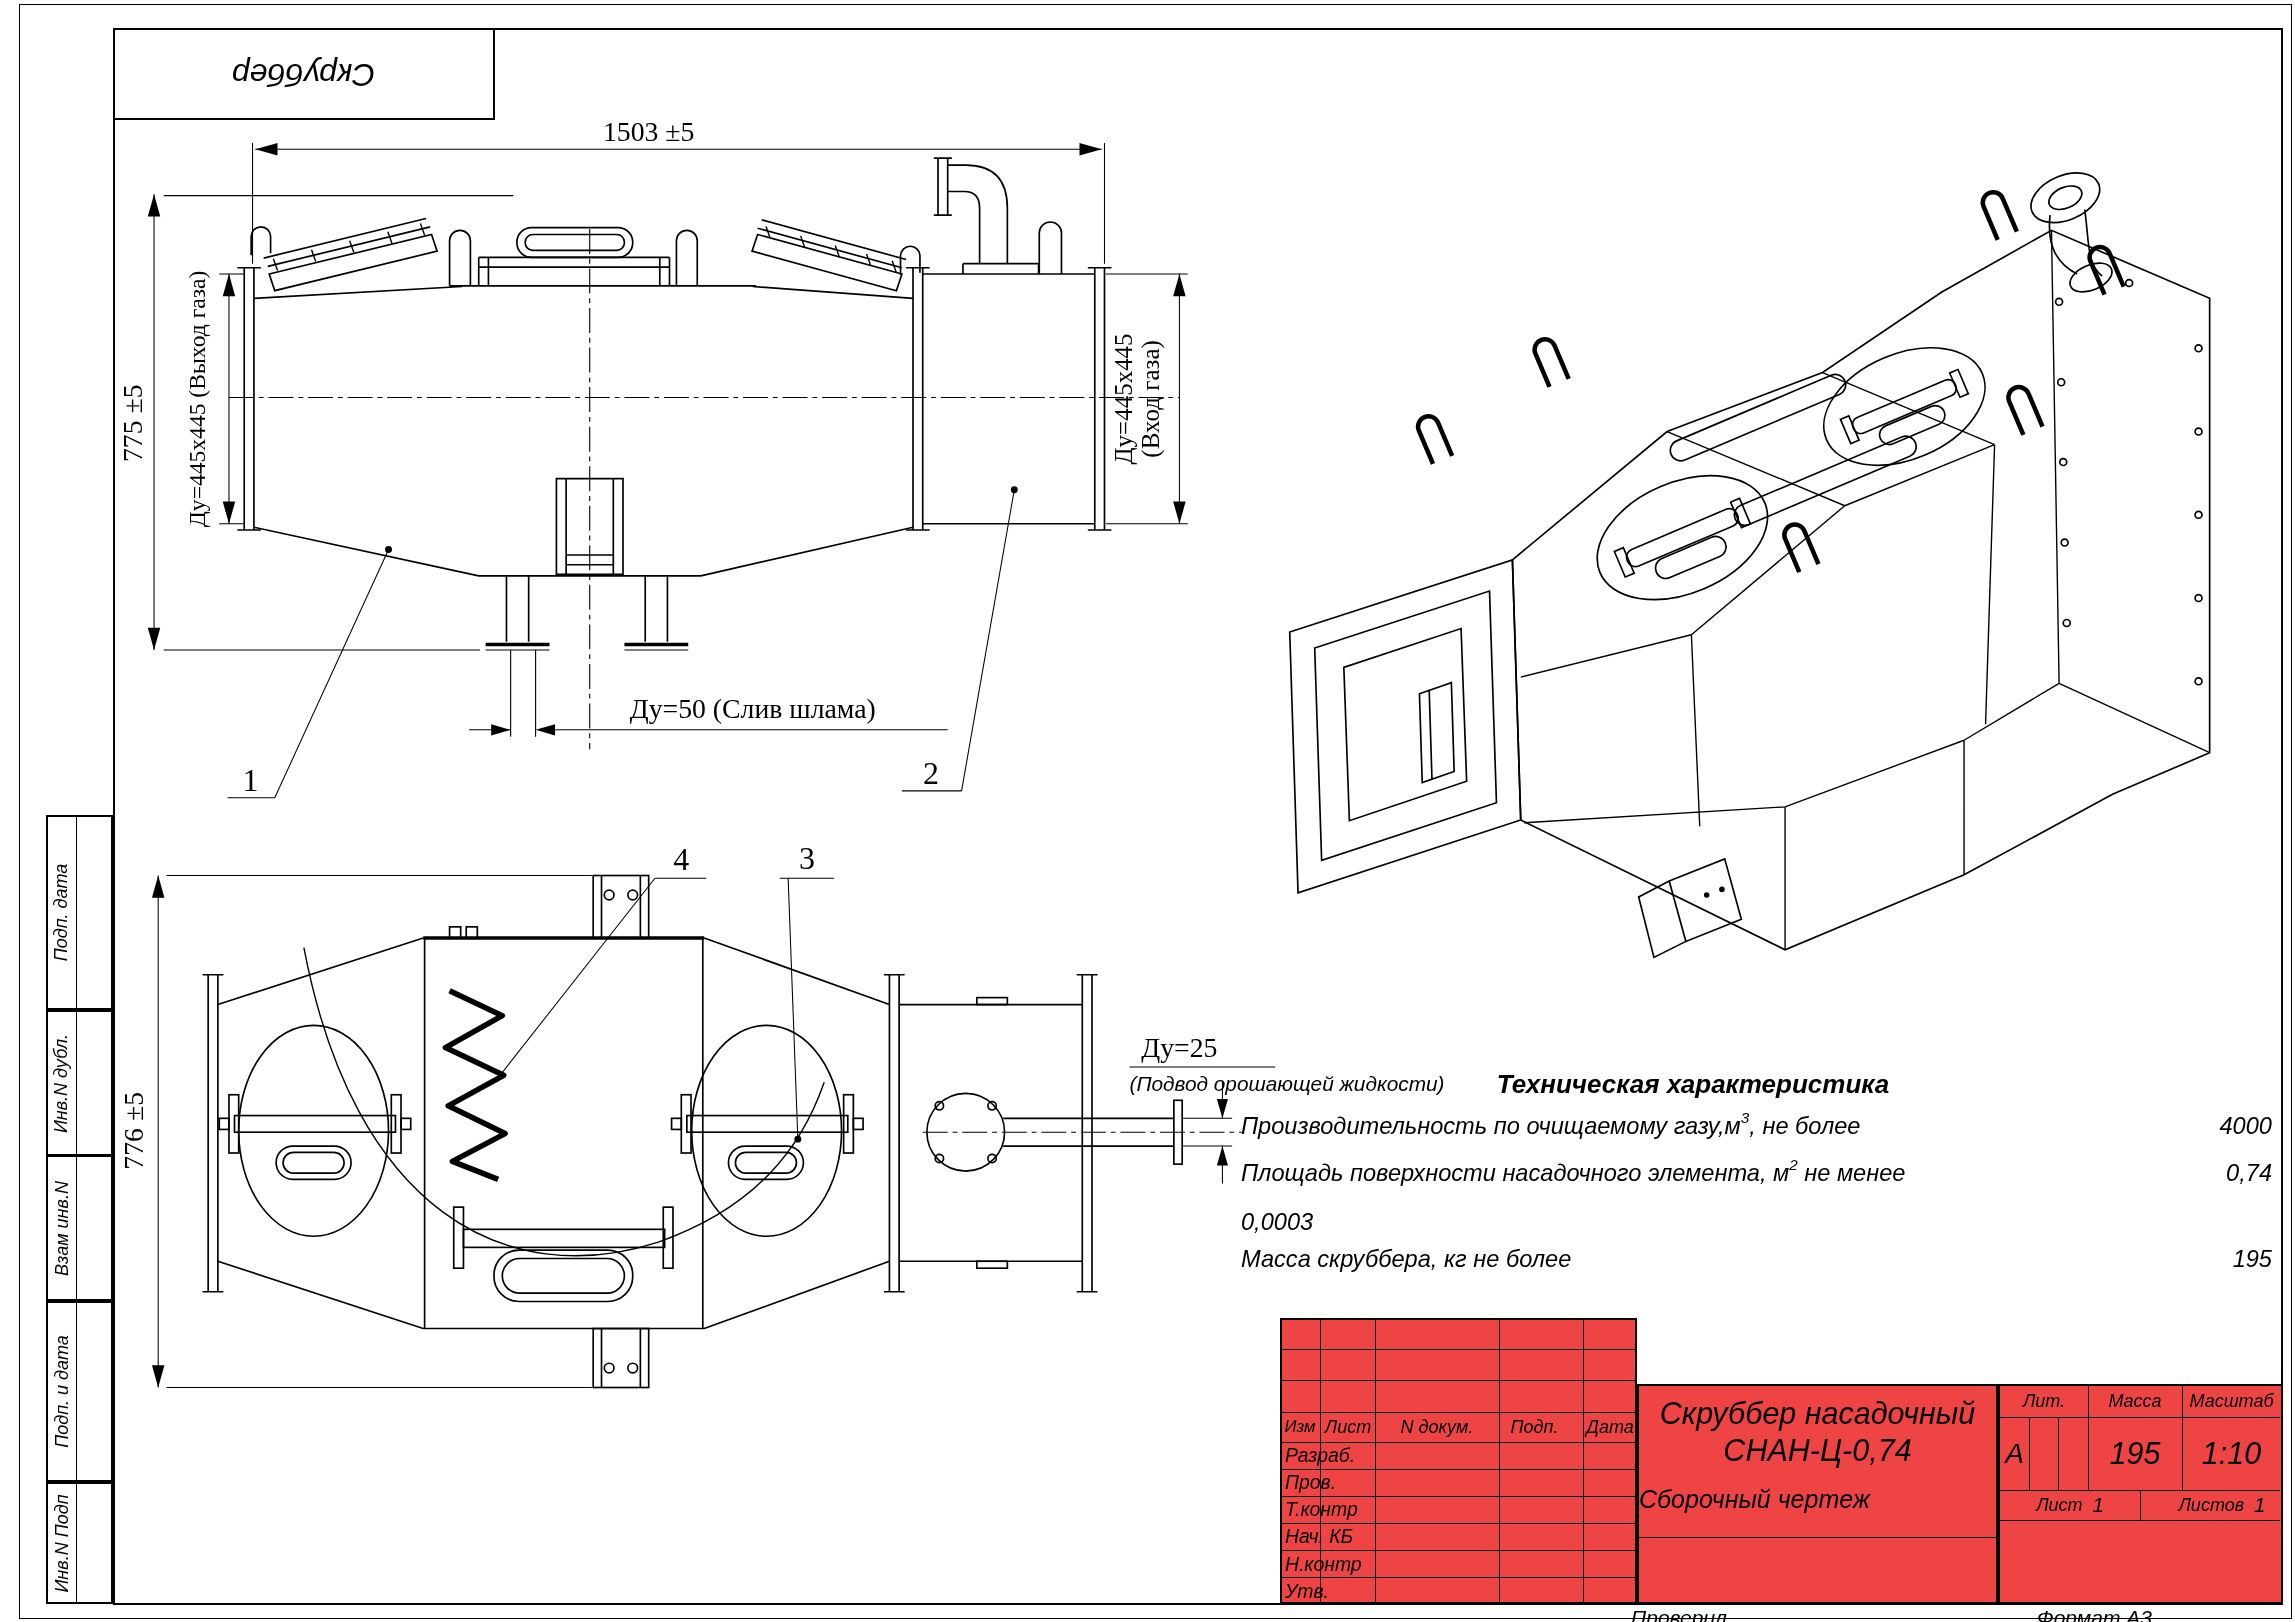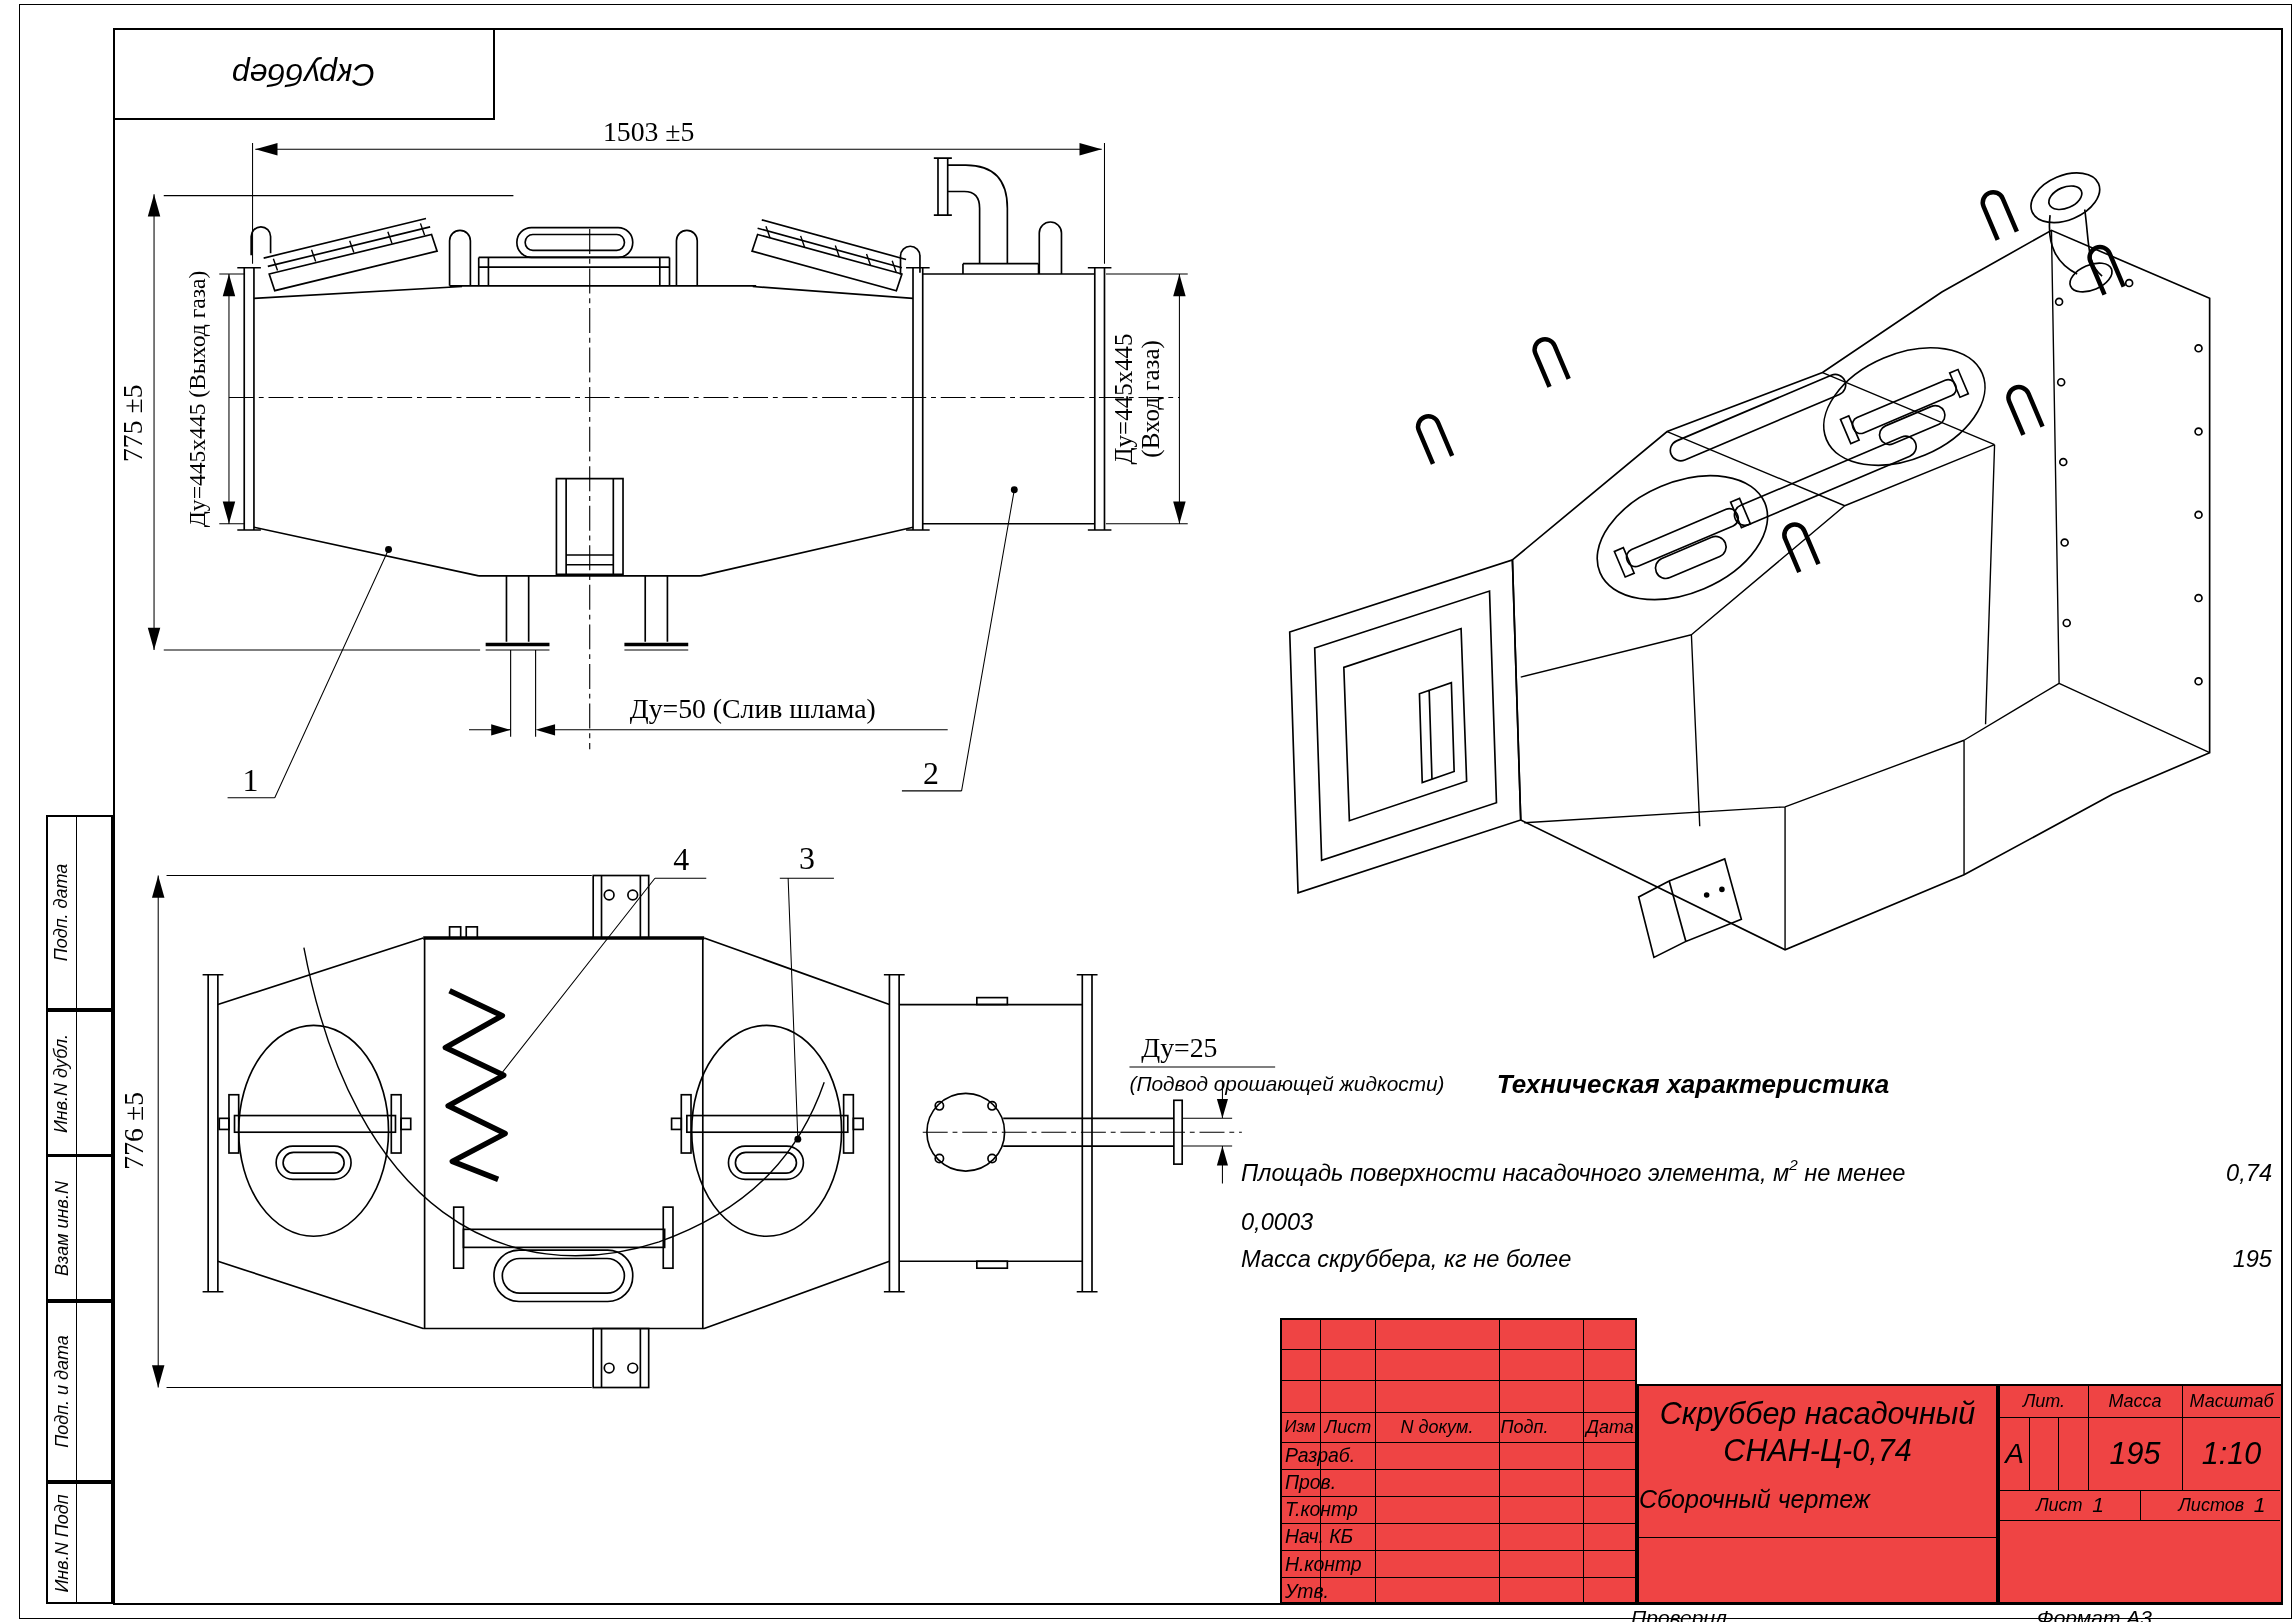--- a/index.html
+++ b/index.html
@@ -290,20 +290,24 @@
             <ellipse rx="32" ry="18"></ellipse>
           </g>
       </g>
       <path d="M2406,1270 L2486,1238 L2510,1325 L2430,1357 Z M2406,1270 L2430,1357 L2384,1380 L2362,1293 Z"></path>
       <circle cx="2460" cy="1290" r="4" fill="#000" stroke="none"></circle>
         <circle cx="2482" cy="1282" r="4" fill="#000" stroke="none"></circle>
     </g>
   </svg>
 
   <div class="tech-head">Техническая характеристика</div>
+  <div class="trow" style="top:1113px;">
+    <span><span>Производительность по очищаемому газу,м</span><span class="sup">3</span><span>, не более</span></span>
+    <span>4000</span>
+  </div>
   <div class="trow" style="top:1160px;">
     <span><span>Площадь поверхности насадочного элемента, м</span><span class="sup">2</span><span> не менее</span></span>
     <span>0,74</span>
   </div>
   <div class="trow" style="top:1209px;">
     <span>0,0003</span>
   </div>
   <div class="trow" style="top:1246px;">
     <span><span>Масса скруббера, кг не более</span><span class="sup"></span><span></span></span>
     <span>195</span>
@@ -321,21 +325,21 @@
     <div class="hl" style="left:0;top:94px;width:357px;"></div>
     <div class="hl" style="left:0;top:124px;width:357px;"></div>
     <div class="hlt" style="left:0;top:151px;width:357px;"></div>
     <div class="hlt" style="left:0;top:178px;width:357px;"></div>
     <div class="hlt" style="left:0;top:205px;width:357px;"></div>
     <div class="hlt" style="left:0;top:232px;width:357px;"></div>
     <div class="hlt" style="left:0;top:259px;width:357px;"></div>
     <div class="cell" style="left:0;top:94px;width:40px;height:30px;font-size:16.7px;">Изм</div>
     <div class="cell" style="left:40px;top:94px;width:56px;height:30px;">Лист</div>
     <div class="cell" style="left:95px;top:94px;width:124px;height:30px;">N  докум.</div>
-    <div class="cell" style="left:202px;top:94px;width:85px;height:30px;">Подп.</div>
+    <div class="cell" style="left:212px;top:94px;width:85px;height:30px;">Подп.</div>
     <div class="cell" style="left:303px;top:94px;width:54px;height:30px;">Дата</div>
     <div class="rowlab" style="top:126px;">Разраб.</div>
     <div class="rowlab" style="top:153px;">Пров.</div>
     <div class="rowlab" style="top:180px;">Т.контр</div>
     <div class="rowlab" style="top:207px;">Нач. КБ</div>
     <div class="rowlab" style="top:235px;">Н.контр</div>
     <div class="rowlab" style="top:262px;">Утв.</div>
 
     <div class="bx" style="left:357px;top:66px;width:361px;height:220px;">
       <div class="hl" style="left:0;top:151px;width:357px;"></div>

